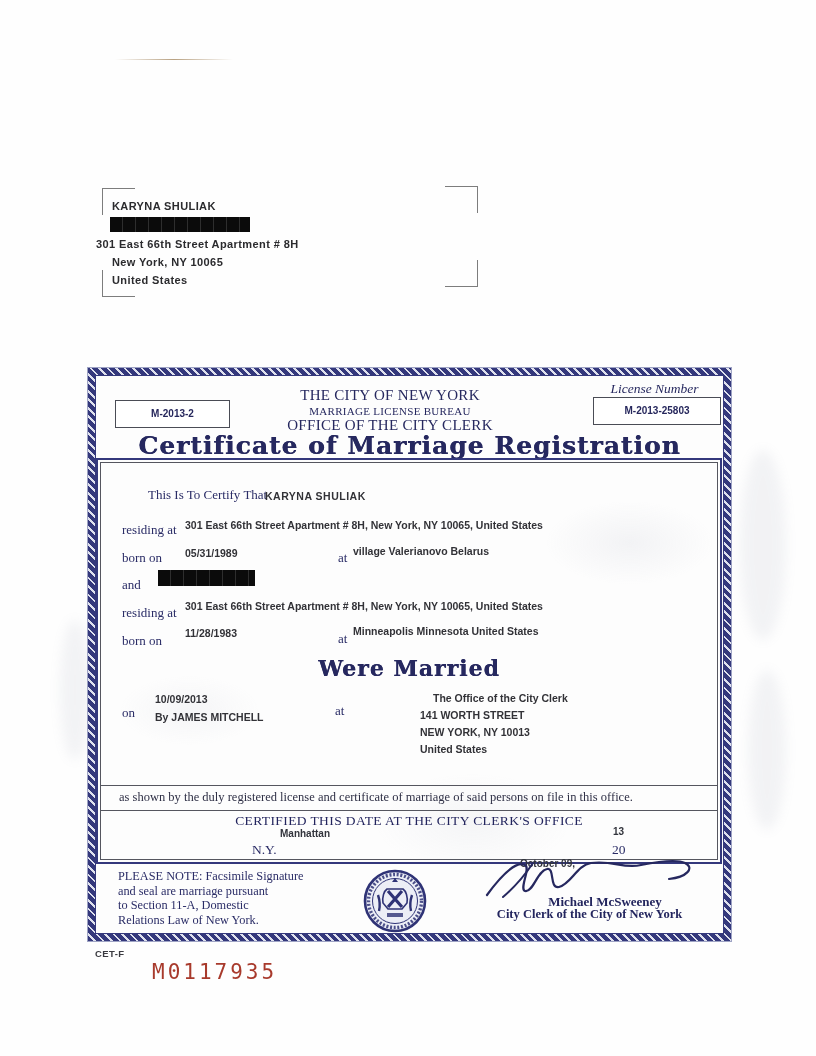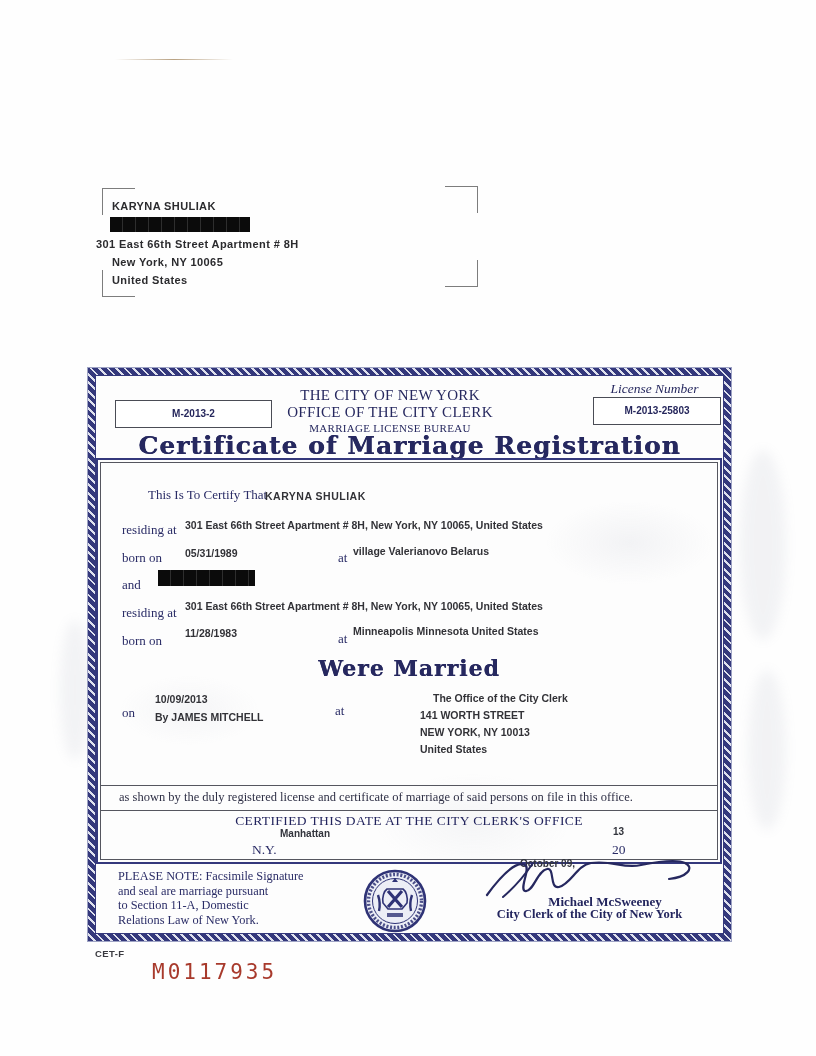--- a/index.html
+++ b/index.html
@@ -37,21 +37,21 @@
       radial-gradient(ellipse 140px 70px at 60% 80%, rgba(150,155,175,.08), rgba(150,155,175,0) 70%),
       #fdfdfd;
   }
   .ink { color:#26285f; }
   .hdr-center { position:absolute; left:0; top:12px; width:590px; text-align:center; }
   .hdr-l1 { font-size:15px; letter-spacing:.3px; }
   .hdr-l2 { font-size:15px; letter-spacing:.3px; }
   .hdr-l3 { font-size:11px; margin-top:1px; letter-spacing:.3px; }
   .numbox { position:absolute; border:1.5px solid #4a4c55; background:#fff; text-align:center;
     font-family:"Liberation Sans", sans-serif; font-weight:bold; font-size:10px; color:#26275c; }
-  .office-box { left:20px; top:25px; width:157px; height:28px; line-height:25px; }
+  .office-box { left:20px; top:25px; width:115px; height:28px; line-height:25px; }
   .license-label { position:absolute; left:498px; top:6px; width:123px; text-align:center; font-size:13.5px;font-style:italic; }
   .license-box { left:498px; top:22px; width:128px; height:28px; line-height:25px; }
   .cert-title { position:absolute; left:0; right:0; top:56px; text-align:center;
     font-family:"DejaVu Serif", serif; font-weight:bold; font-size:25px; letter-spacing:1px;
     text-shadow:.4px 0 0 #26285f; }
 
   .inner-box { position:absolute; left:5px; top:87px; width:618px; height:398px;
     border:1px solid #55565f; background:transparent; }
   .inner-box::before { content:""; position:absolute; inset:-5px; border:2px solid #34387c; pointer-events:none; }
 
@@ -98,22 +98,22 @@
   <div class="addr abs" style="left:96px; top:238px;">301 East 66th Street Apartment # 8H</div>
   <div class="addr abs" style="left:112px; top:256px;">New York, NY 10065</div>
   <div class="addr abs" style="left:112px; top:274px;">United States</div>
 
   <div class="cert">
 
     <div class="numbox office-box">M-2013-2</div>
 
     <div class="hdr-center">
       <div class="ink hdr-l1">THE CITY OF NEW YORK</div>
+      <div class="ink hdr-l3">MARRIAGE LICENSE BUREAU</div>
       <div class="ink hdr-l2">OFFICE OF THE CITY CLERK</div>
-      <div class="ink hdr-l3">MARRIAGE LICENSE BUREAU</div>
     </div>
 
     <div class="ink license-label">License Number</div>
     <div class="numbox license-box">M-2013-25803</div>
 
     <div class="ink cert-title">Certificate of Marriage Registration</div>
 
     <div class="inner-box">
 
       <div class="lbl" style="left:47px; top:24px;">This Is To Certify That</div>

